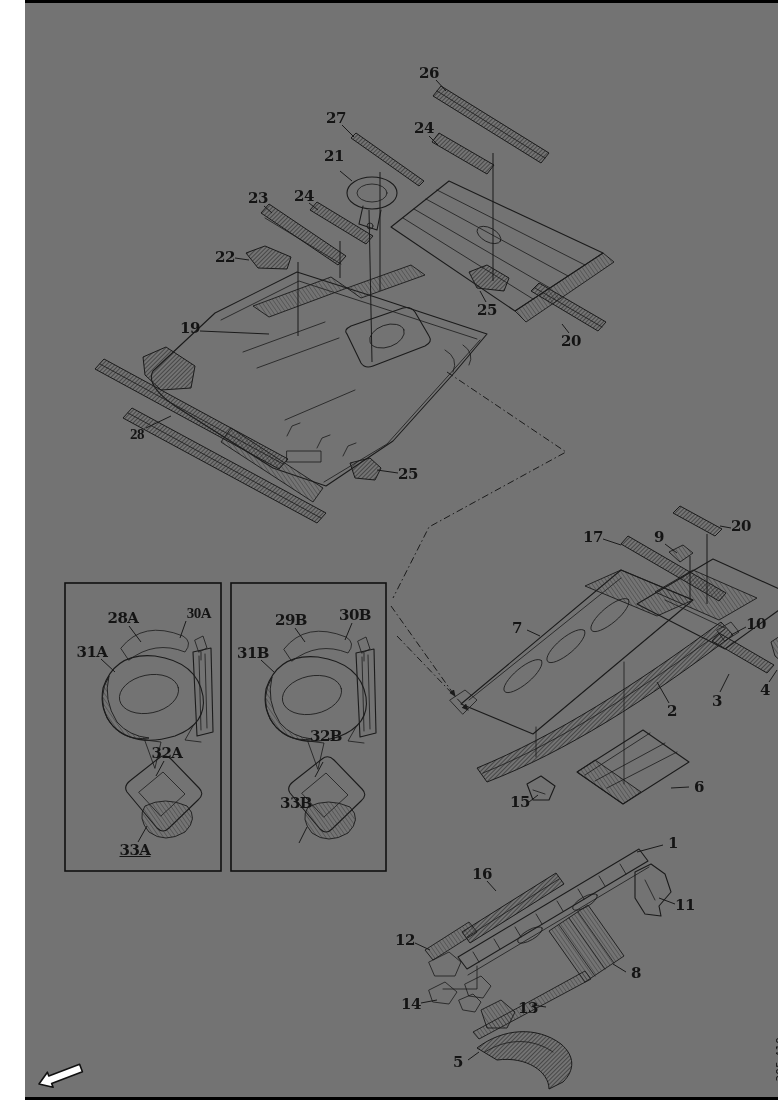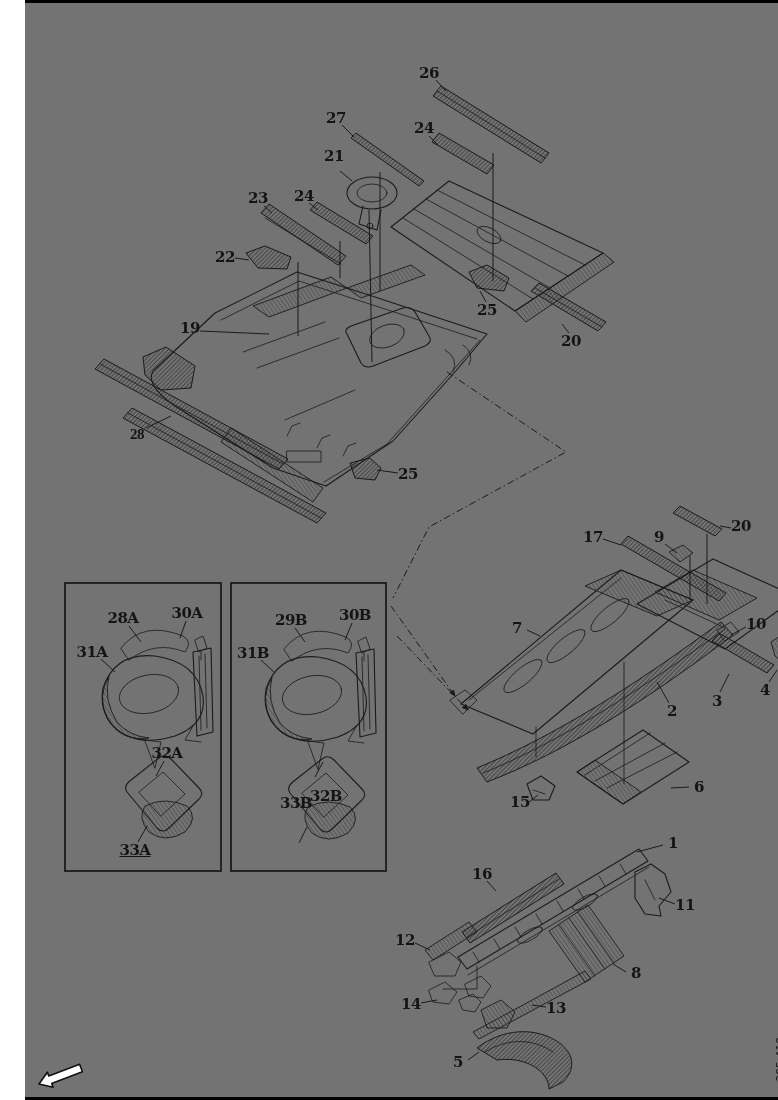--- a/index.html
+++ b/index.html
@@ -320,28 +320,28 @@
       <div class="callout" style="left: 692px; top: 701px;">3</div>
       <div class="callout" style="left: 740px; top: 690px;">4</div>
       <div class="callout" style="left: 674px; top: 787px;">6</div>
       <div class="callout" style="left: 495px; top: 802px;">15</div>
       <div class="callout" style="left: 648px; top: 843px;">1</div>
       <div class="callout" style="left: 457px; top: 874px;">16</div>
       <div class="callout" style="left: 660px; top: 905px;">11</div>
       <div class="callout" style="left: 380px; top: 940px;">12</div>
       <div class="callout" style="left: 611px; top: 973px;">8</div>
       <div class="callout" style="left: 386px; top: 1004px;">14</div>
-      <div class="callout" style="left: 531px; top: 1008px; text-align: right;">13</div>
+      <div class="callout" style="left: 503px; top: 1008px; text-align: right;">13</div>
       <div class="callout" style="left: 433px; top: 1062px;">5</div>
       <div class="callout" style="left: 98px; top: 618px;">28A</div>
-      <div class="callout" style="left: 162px; top: 613px;">30A</div>
+      <div class="callout" style="left: 174px; top: 613px; font-family: Liberation Serif, serif;">30A</div>
       <div class="callout" style="left: 67px; top: 652px;">31A</div>
       <div class="callout" style="left: 142px; top: 753px;">32A</div>
       <div class="callout" style="left: 110px; top: 850px; text-decoration: underline;">33A</div>
       <div class="callout" style="left: 266px; top: 620px;">29B</div>
       <div class="callout" style="left: 330px; top: 615px;">30B</div>
       <div class="callout" style="left: 228px; top: 653px;">31B</div>
-      <div class="callout" style="left: 301px; top: 796px;">32B</div>
+      <div class="callout" style="left: 301px; top: 736px;">32B</div>
       <div class="callout" style="left: 271px; top: 803px;">33B</div>
     </div>
 
   <div class="figure-ref">395 419</div>
 </div>
 
 </body></html>

